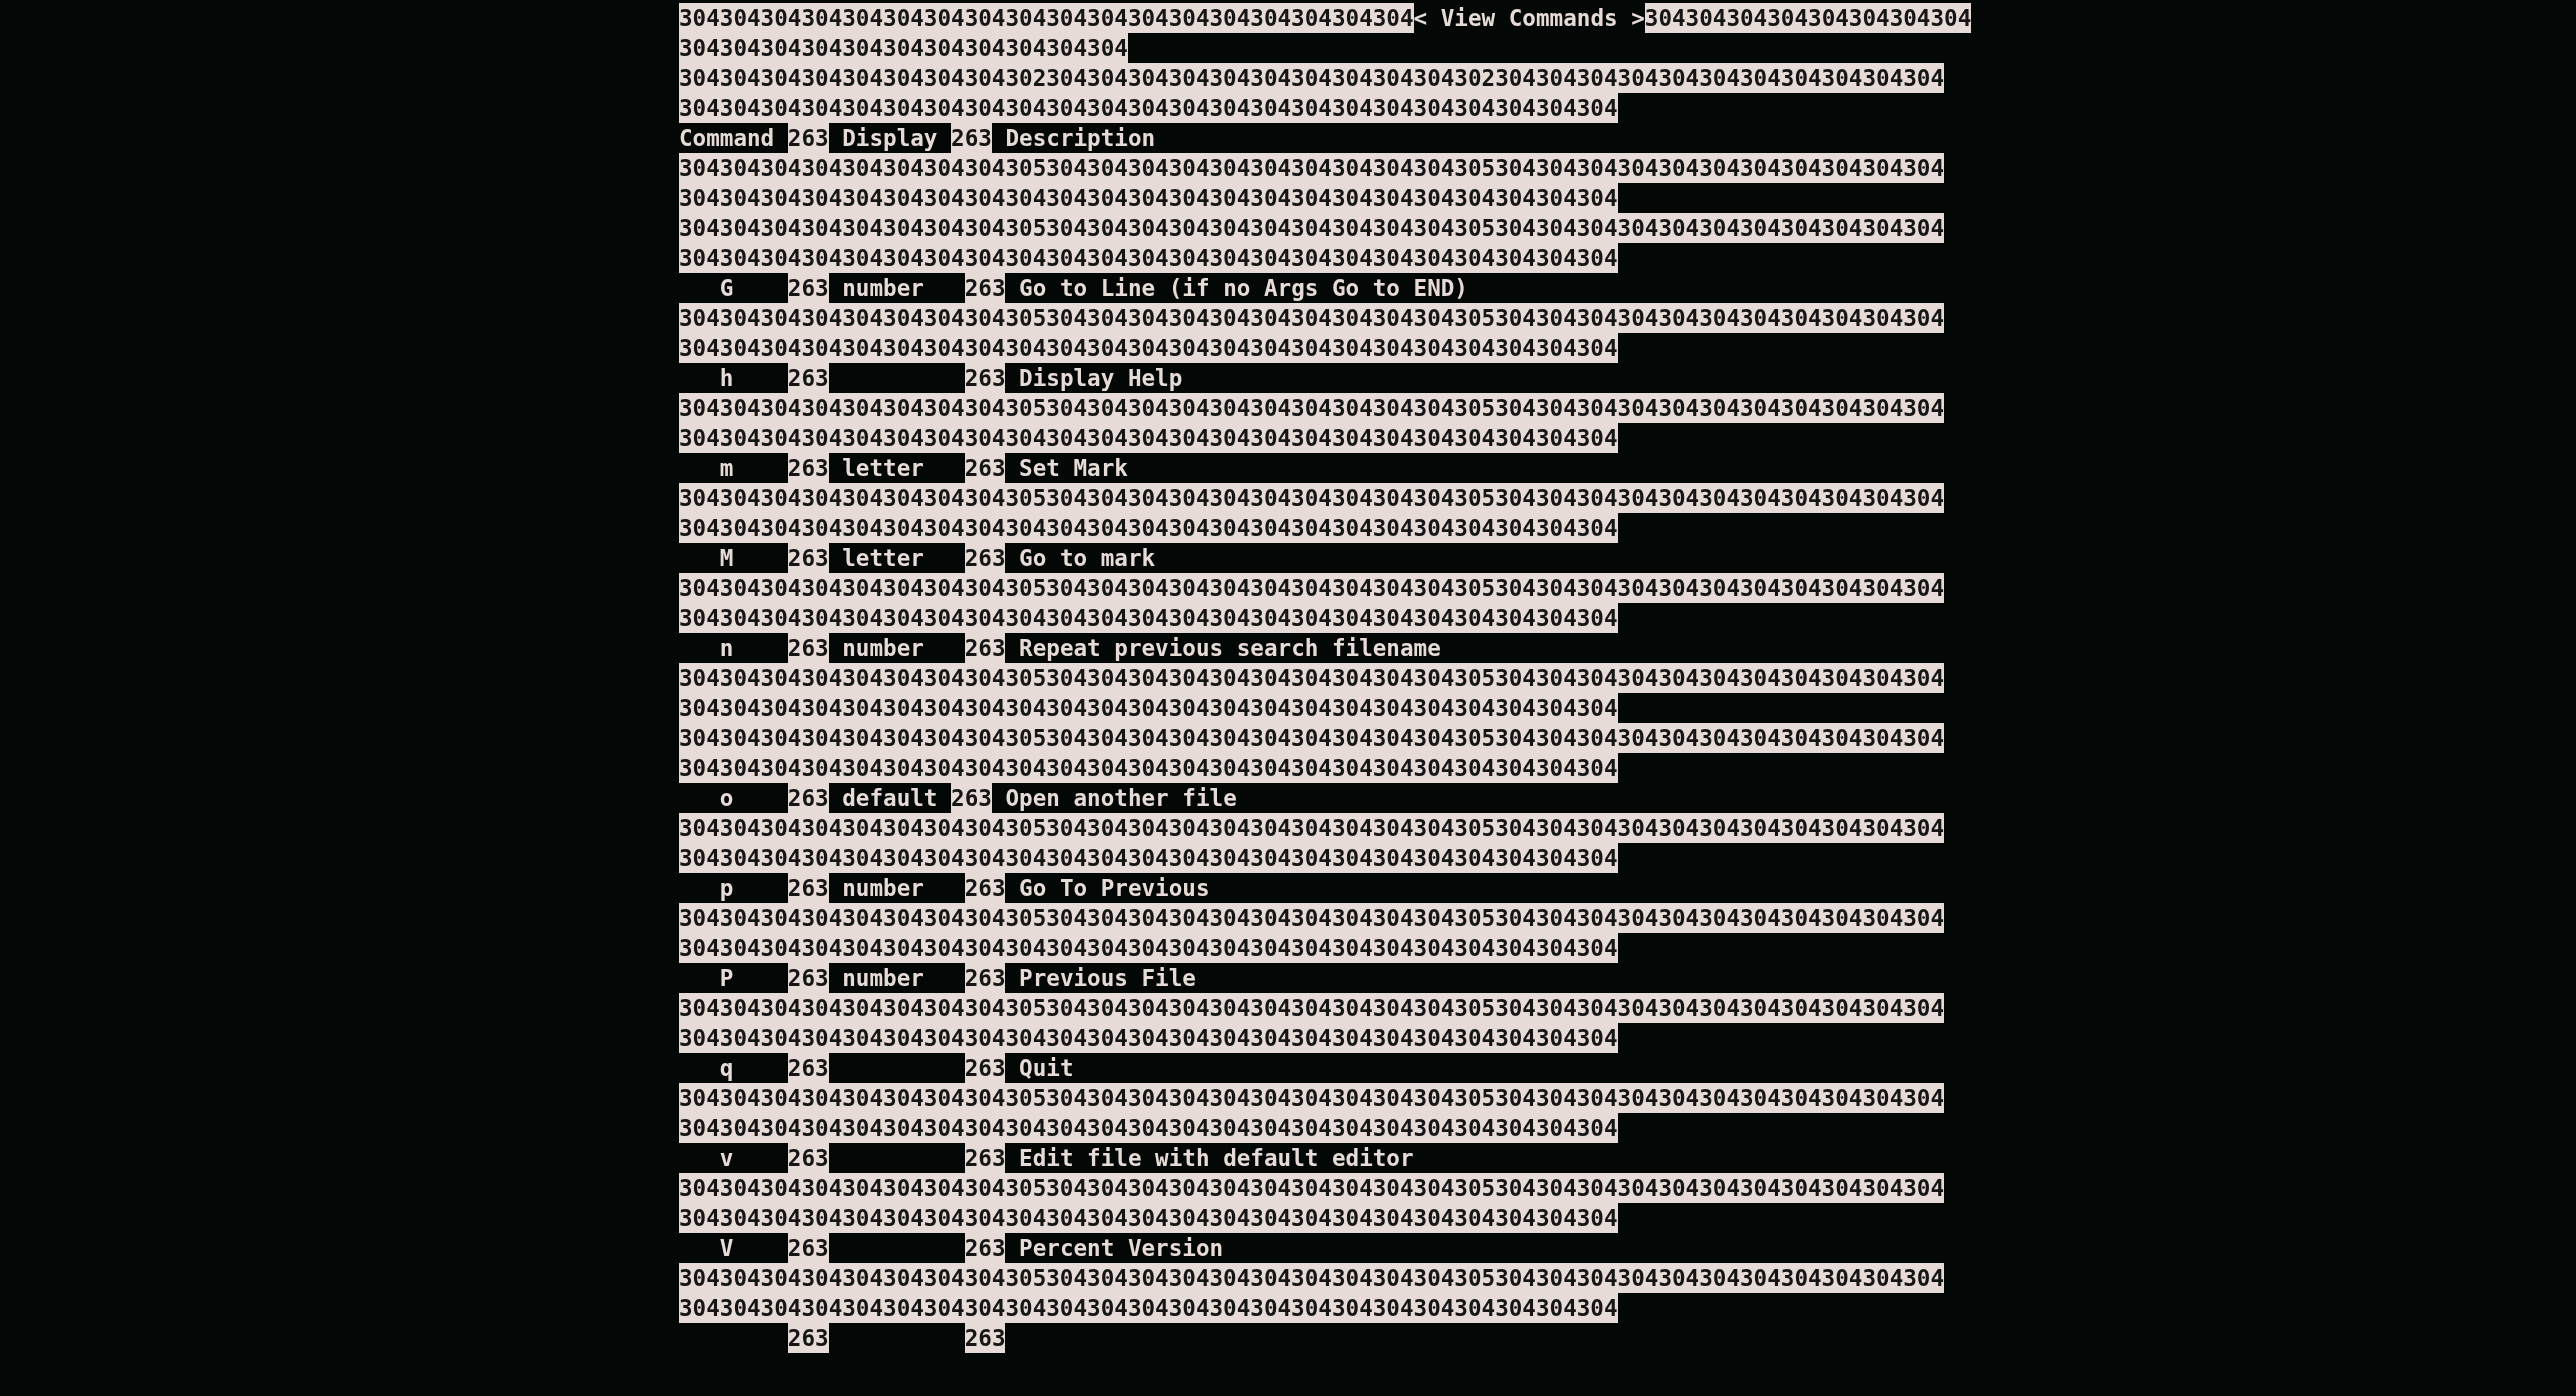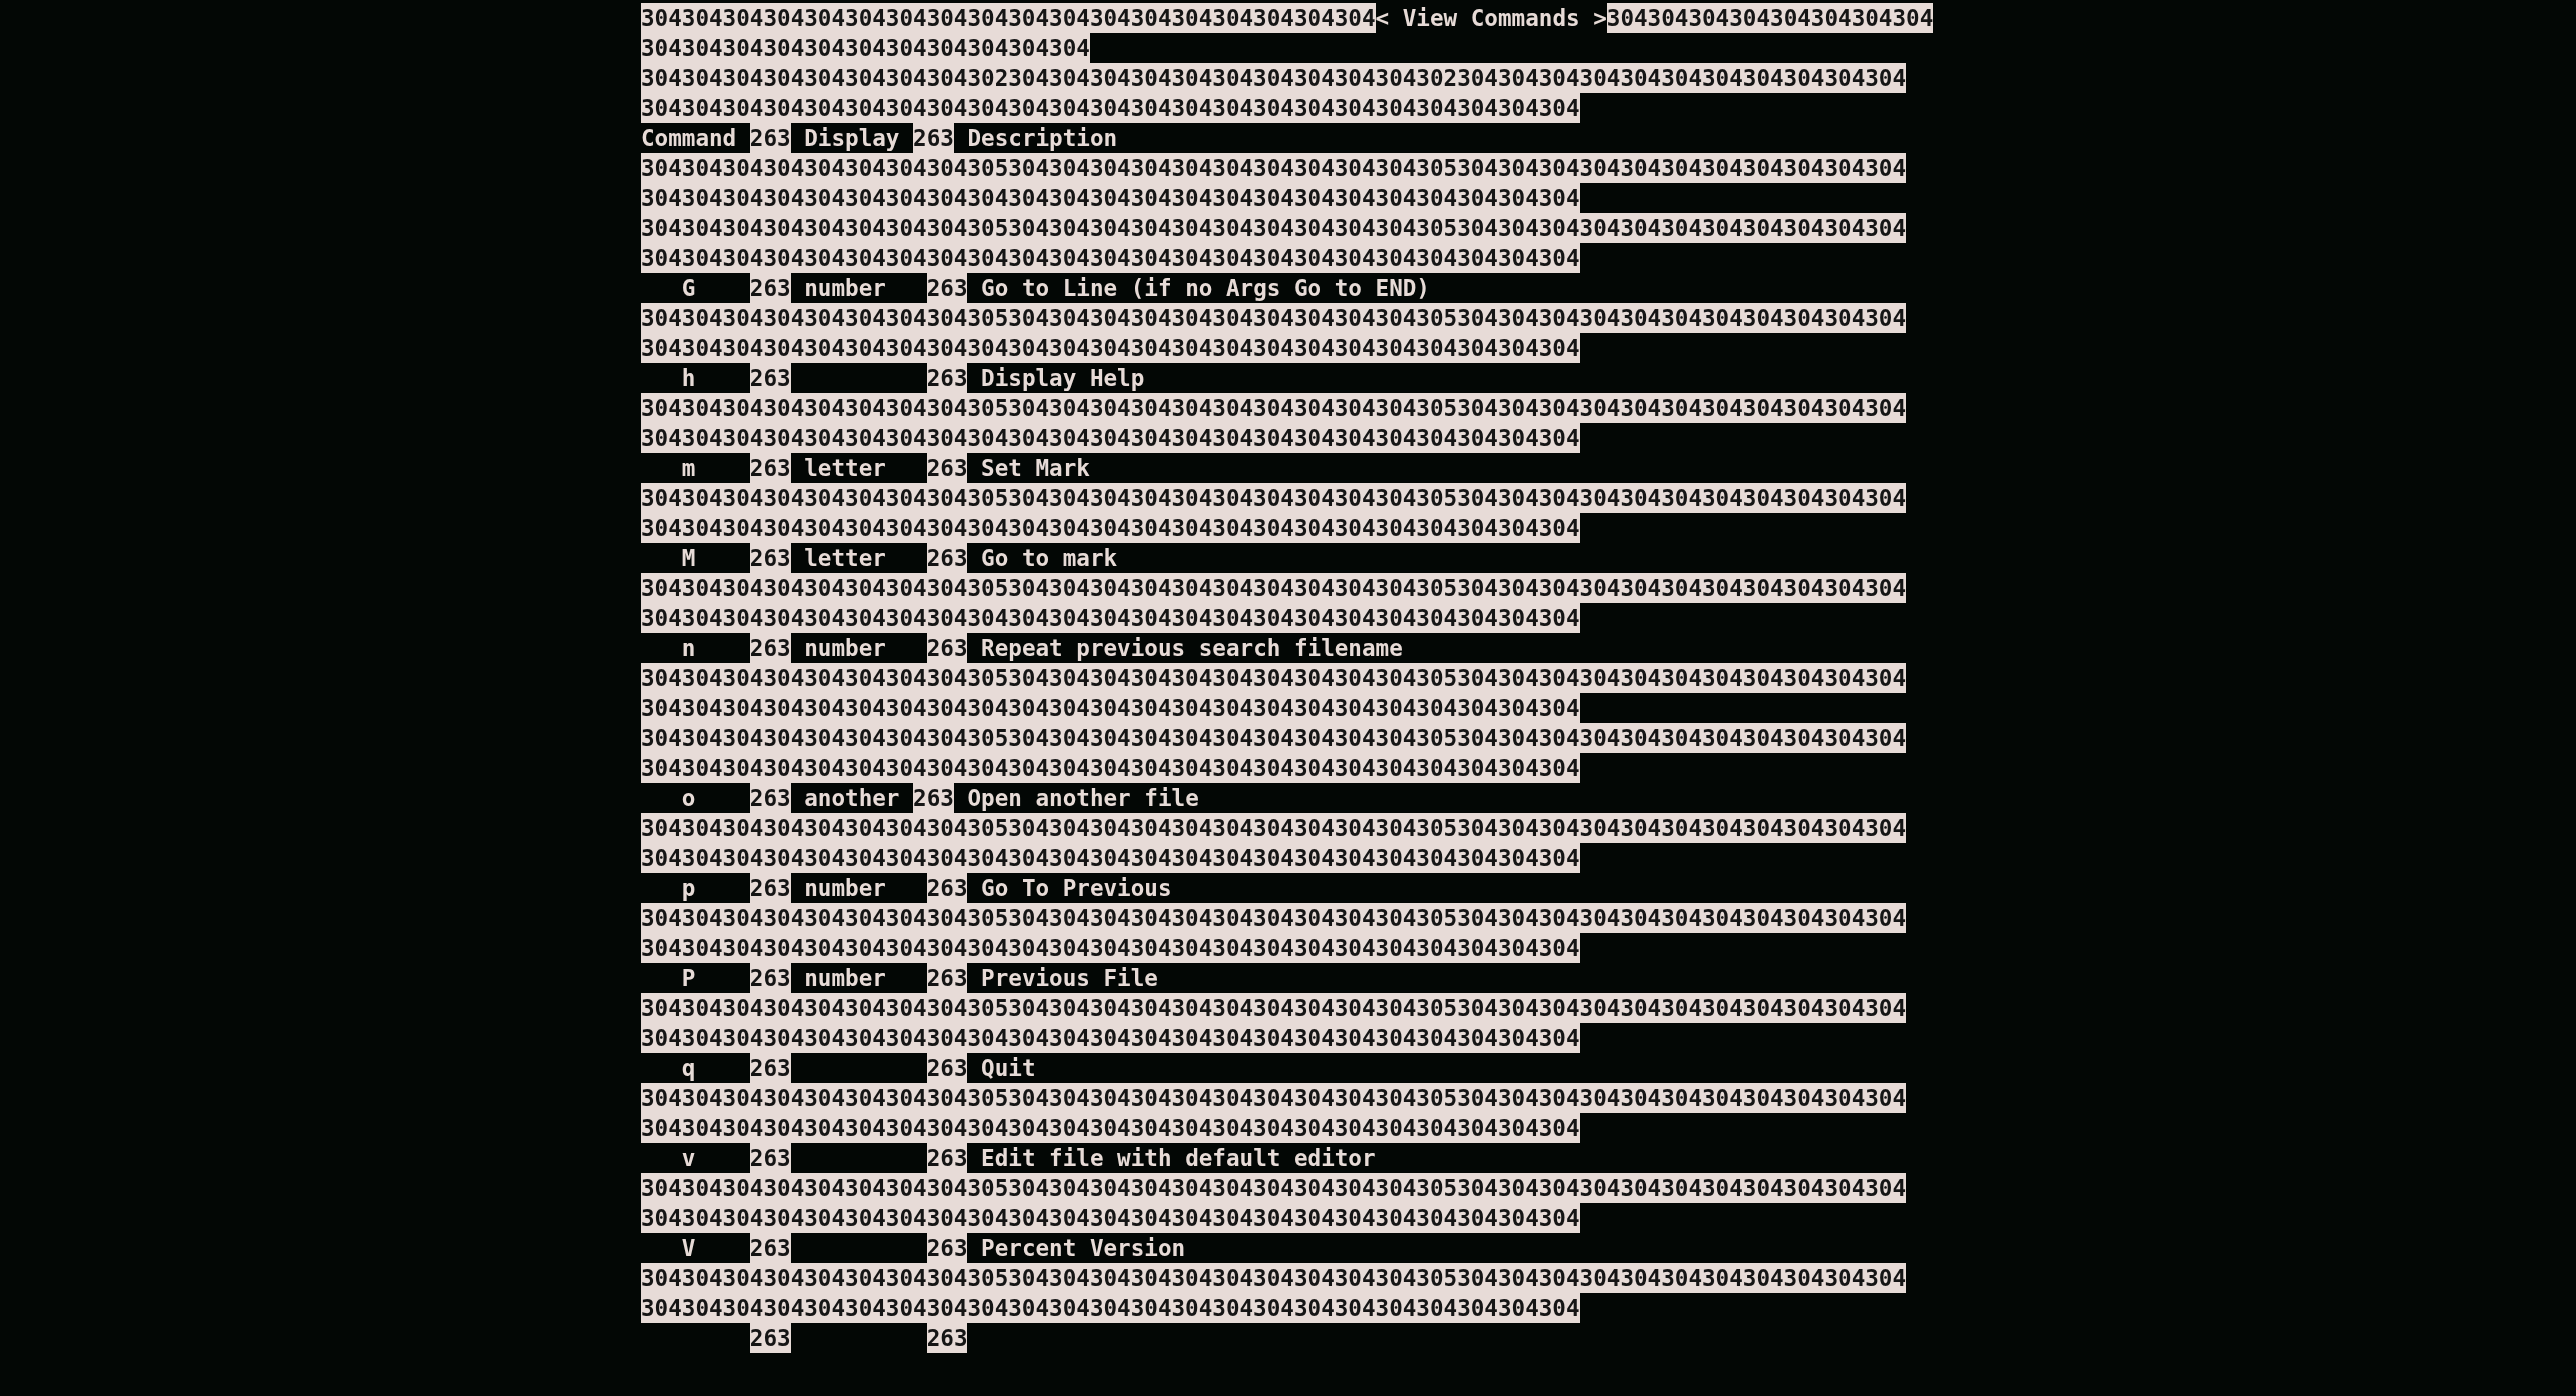--- a/index.html
+++ b/index.html
@@ -9,21 +9,21 @@
     overflow:hidden;
     position:relative;
   }
   .screen{
     position:absolute;
     left:641px;top:2.6px;
     font-family:"DejaVu Sans Mono",monospace;
     font-size:22.6px;
     font-weight:bold;
   }
-  .tl{height:30px;white-space:pre;}
+  .tl{height:30px;white-space:pre;margin-left:38px;}
   .seg{
     display:inline-block;
     height:30px;line-height:31px;
     vertical-align:top;
     color:#e7dbd7;
   }
   .seg.rv{
     background:#e7dbd7;
     color:#151515;
   }
@@ -51,21 +51,21 @@
     <div class="tl"><span class="seg rv">304304304304304304304304305304304304304304304304304304304305304304304304304304304304304304304</span></div>
     <div class="tl"><span class="seg rv">304304304304304304304304304304304304304304304304304304304304304304304</span></div>
     <div class="tl"><span class="seg">   M    </span><span class="seg rv">263</span><span class="seg"> letter   </span><span class="seg rv">263</span><span class="seg"> Go to mark</span></div>
     <div class="tl"><span class="seg rv">304304304304304304304304305304304304304304304304304304304305304304304304304304304304304304304</span></div>
     <div class="tl"><span class="seg rv">304304304304304304304304304304304304304304304304304304304304304304304</span></div>
     <div class="tl"><span class="seg">   n    </span><span class="seg rv">263</span><span class="seg"> number   </span><span class="seg rv">263</span><span class="seg"> Repeat previous search filename</span></div>
     <div class="tl"><span class="seg rv">304304304304304304304304305304304304304304304304304304304305304304304304304304304304304304304</span></div>
     <div class="tl"><span class="seg rv">304304304304304304304304304304304304304304304304304304304304304304304</span></div>
     <div class="tl"><span class="seg rv">304304304304304304304304305304304304304304304304304304304305304304304304304304304304304304304</span></div>
     <div class="tl"><span class="seg rv">304304304304304304304304304304304304304304304304304304304304304304304</span></div>
-    <div class="tl"><span class="seg">   o    </span><span class="seg rv">263</span><span class="seg"> another </span><span class="seg rv">263</span><span class="seg"> Open another file</span></div>
+    <div class="tl"><span class="seg">   o    </span><span class="seg rv">263</span><span class="seg"> default </span><span class="seg rv">263</span><span class="seg"> Open another file</span></div>
     <div class="tl"><span class="seg rv">304304304304304304304304305304304304304304304304304304304305304304304304304304304304304304304</span></div>
     <div class="tl"><span class="seg rv">304304304304304304304304304304304304304304304304304304304304304304304</span></div>
     <div class="tl"><span class="seg">   p    </span><span class="seg rv">263</span><span class="seg"> number   </span><span class="seg rv">263</span><span class="seg"> Go To Previous</span></div>
     <div class="tl"><span class="seg rv">304304304304304304304304305304304304304304304304304304304305304304304304304304304304304304304</span></div>
     <div class="tl"><span class="seg rv">304304304304304304304304304304304304304304304304304304304304304304304</span></div>
     <div class="tl"><span class="seg">   P    </span><span class="seg rv">263</span><span class="seg"> number   </span><span class="seg rv">263</span><span class="seg"> Previous File</span></div>
     <div class="tl"><span class="seg rv">304304304304304304304304305304304304304304304304304304304305304304304304304304304304304304304</span></div>
     <div class="tl"><span class="seg rv">304304304304304304304304304304304304304304304304304304304304304304304</span></div>
     <div class="tl"><span class="seg">   q    </span><span class="seg rv">263</span><span class="seg">          </span><span class="seg rv">263</span><span class="seg"> Quit</span></div>
     <div class="tl"><span class="seg rv">304304304304304304304304305304304304304304304304304304304305304304304304304304304304304304304</span></div>

